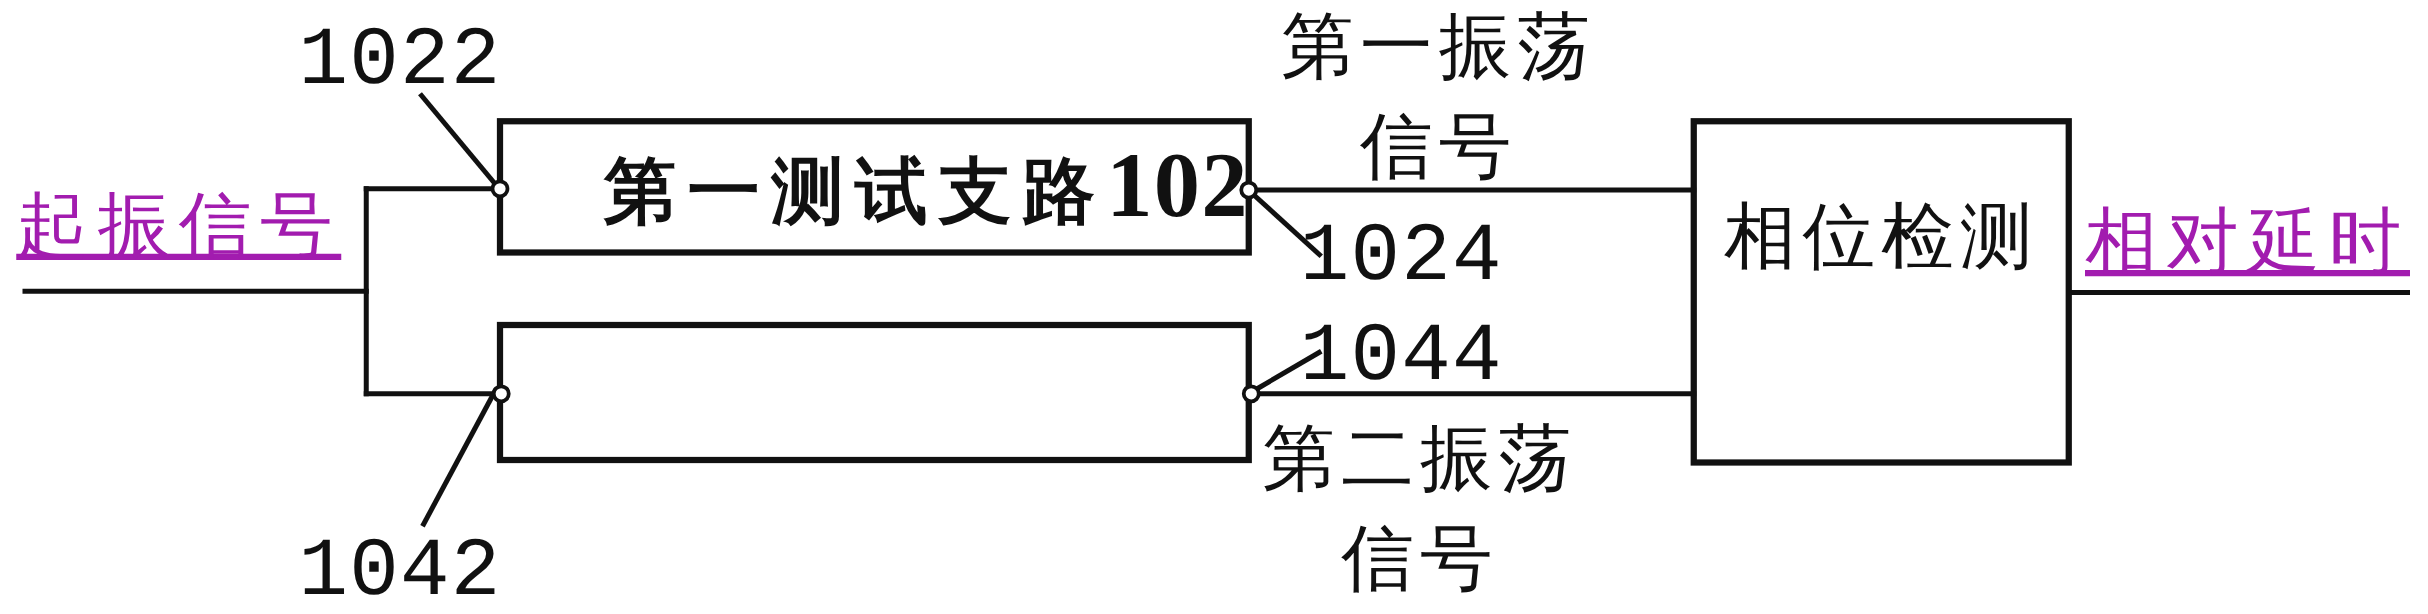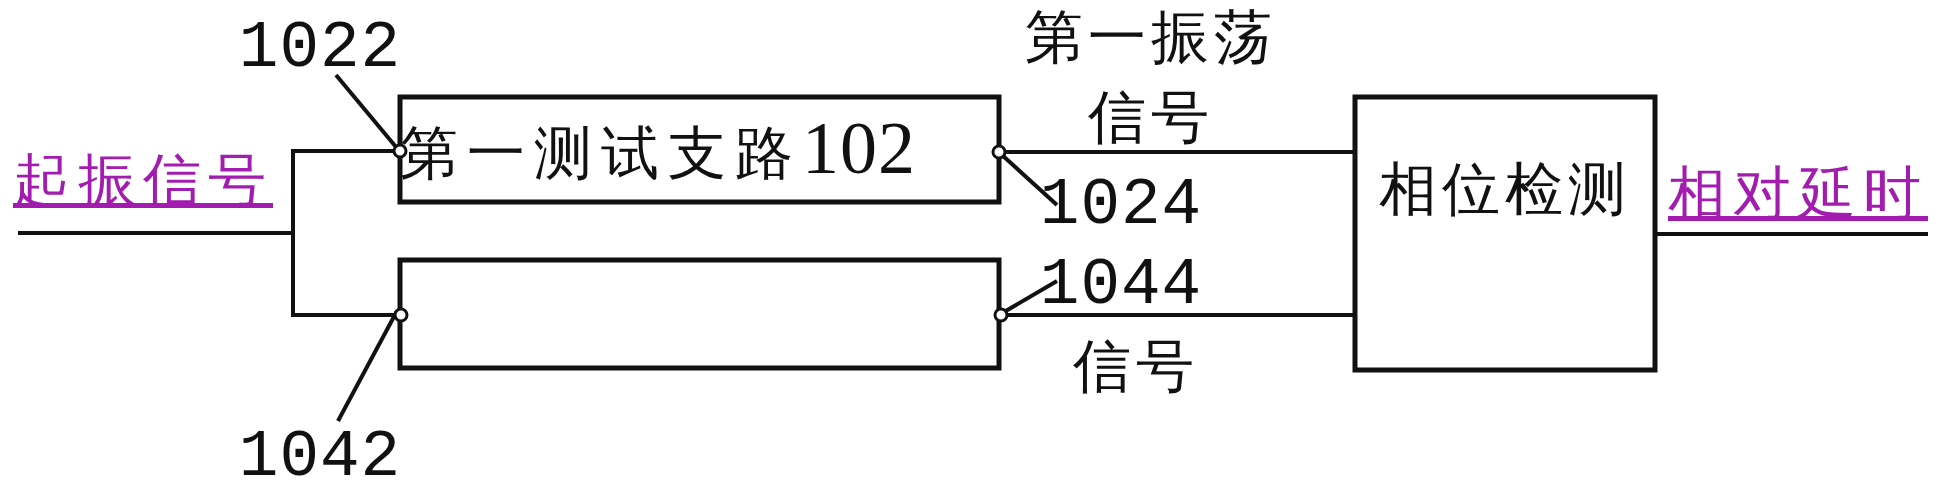--- a/index.html
+++ b/index.html
@@ -34,21 +34,22 @@
     align-items: center;
     justify-content: center;
     font-size: 66px;
     letter-spacing: 1px;
     font-family: Liberation Mono, monospace;
   }
   .box-label {
     position: absolute;
     display: flex;
     align-items: center;
-    justify-content: flex-start;
+    justify-content: flex-end;
+    font-weight: bold;
   }
   .box-label .row { white-space: nowrap; }
   .box-label .name {
     font-size: 58px;
     letter-spacing: 9px;
   }
   .box-label .number {
     font-size: 74px;
     letter-spacing: 1px;
   }
@@ -108,20 +109,21 @@
     </span>
   </div>
 
 
   <div class="two-line" style="left:1022px; top:-2px; width:258px;">
     <div>第一振荡</div>
     <div>信号</div>
   </div>
 
   <div class="two-line" style="left:1005px; top:327px; width:262px;">
+    <div>第二振荡</div>
     <div>信号</div>
   </div>
 
   <div class="two-line" style="left:1355px; top:150px; width:300px;">
     <div>相位检测</div>
   </div>
 
   <div class="txt cjk" style="left:1668px; top:165px;">相对延时</div>
 
 </div>

